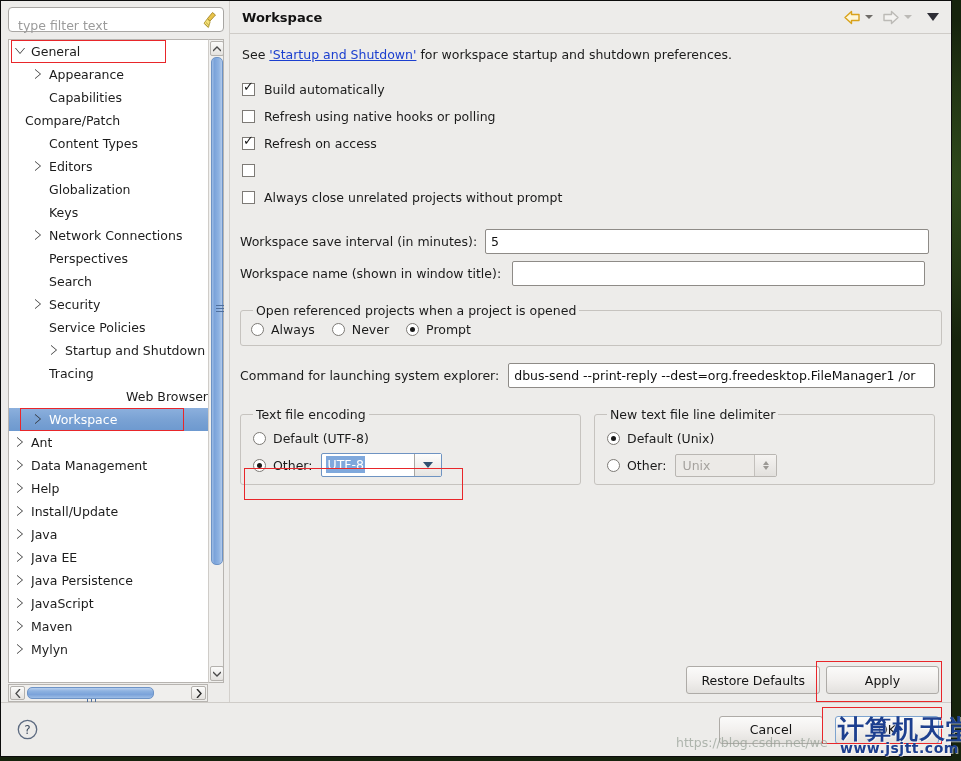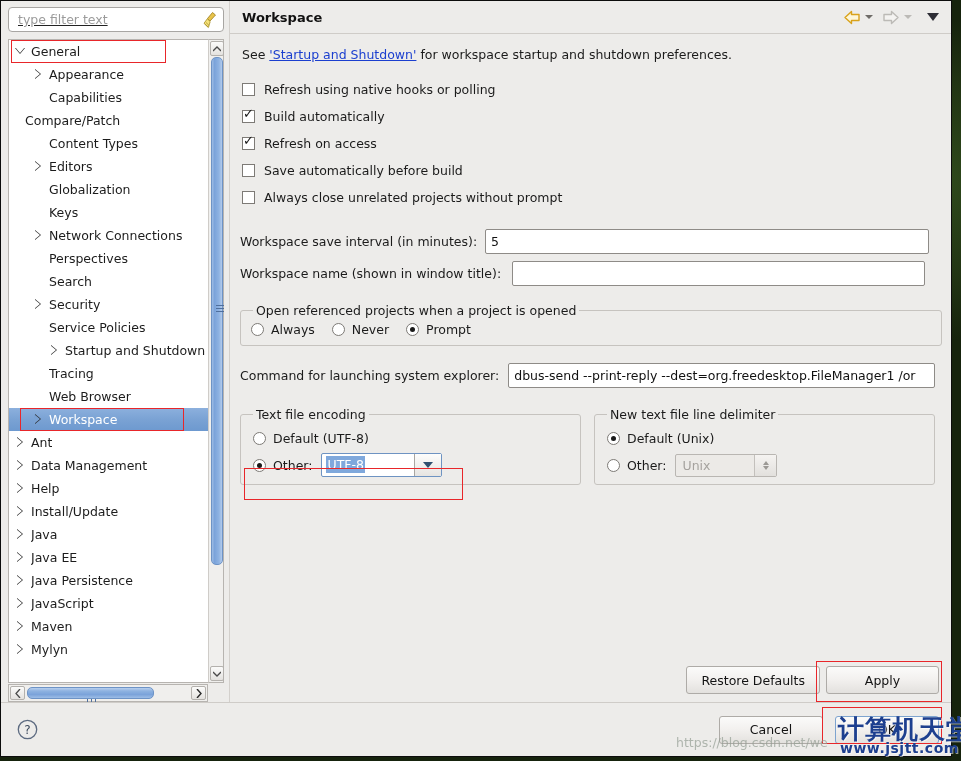--- a/index.html
+++ b/index.html
@@ -55,25 +55,24 @@
     background: #edecea;
     padding: 6px 5px 0 7px;
     border-right: 1px solid #d3d0cc;
   }
   
   #filter-wrap {
     position: relative; height: 25px; margin-bottom: 7px;
     background: #fff; border: 1px solid #a8a6a3; border-radius: 4px;
   }
   #filter-input {
-    position:absolute; left:0; top:0; width:100%; height:100%;
+    position:absolute; left:0; top:6px; width:100%; height:100%;
     border: 0; background: transparent; outline: none;
     padding: 0 26px 0 9px; font-size: 12.5px; color: #222;
     font-family: inherit;
-    text-decoration: underline;
   }
   #filter-input::placeholder { color: #9b9b9b; }
   #broom { position: absolute; right: 5px; top: 3px; width: 17px; height: 18px; }
   
   #tree-area { flex: 1 1 auto; display: flex; min-height: 0; }
   #tree {
     flex: 1 1 auto; background: #fff; border: 1px solid #b7b4b0;
     border-right: 0;
     overflow: hidden; position: relative;
     font-size: 12.5px; color: #1c1c1c;
@@ -377,21 +376,21 @@
               <span class="lbl">Service Policies</span>
             </div>
             <div class="tnode" style="padding-left: 24px; margin-left: 16px;">
               <span class="arrow collapsed"></span>
               <span class="lbl">Startup and Shutdown</span>
             </div>
             <div class="tnode" style="padding-left: 24px;">
               <span class="arrow none"></span>
               <span class="lbl">Tracing</span>
             </div>
-            <div class="tnode" style="padding-left: 24px;">
+            <div class="tnode" style="padding-left: 40px; justify-content: space-between;">
               <span class="arrow none"></span>
               <span class="lbl">Web Browser</span>
             </div>
             <div class="tnode sel" style="padding-left: 24px;">
               <span class="arrow collapsed"></span>
               <span class="lbl">Workspace</span>
             </div>
             <div class="redbox" style="left: 11px; top: 368px; height: 23px; width: 164px;"></div>
             <div class="tnode" style="padding-left: 6px;">
               <span class="arrow collapsed"></span>
@@ -495,34 +494,33 @@
       </div>
 
       <div id="content">
 
         <div id="see-line">
           <span>See </span><a href="#">'Startup and Shutdown'</a><span> for workspace startup and shutdown preferences.</span>
         </div>
 
         <div id="cb-list">
             <div class="cbrow">
+              <span class="cbox on"></span>
+              <span>Build automatically</span>
+            </div>
+            <div class="cbrow">
               <span class="cbox"></span>
               <span>Refresh using native hooks or polling</span>
-            </div>
-            <div class="cbrow">
-              <span class="cbox on"></span>
-              <span>Build automatically</span>
             </div>
             <div class="cbrow">
               <span class="cbox on"></span>
               <span>Refresh on access</span>
             </div>
             <div class="cbrow">
               <span class="cbox"></span>
-              <span>Save automatically before build</span>
             </div>
             <div class="cbrow">
               <span class="cbox"></span>
               <span>Always close unrelated projects without prompt</span>
             </div>
           </div>
 
         <div class="field-row" style="margin-top:18px">
           <span class="flabel">Workspace save interval (in minutes):</span>
           <input class="tinput" id="save-interval-input" style="width: 444px; margin-left: 8px;" value="5">

